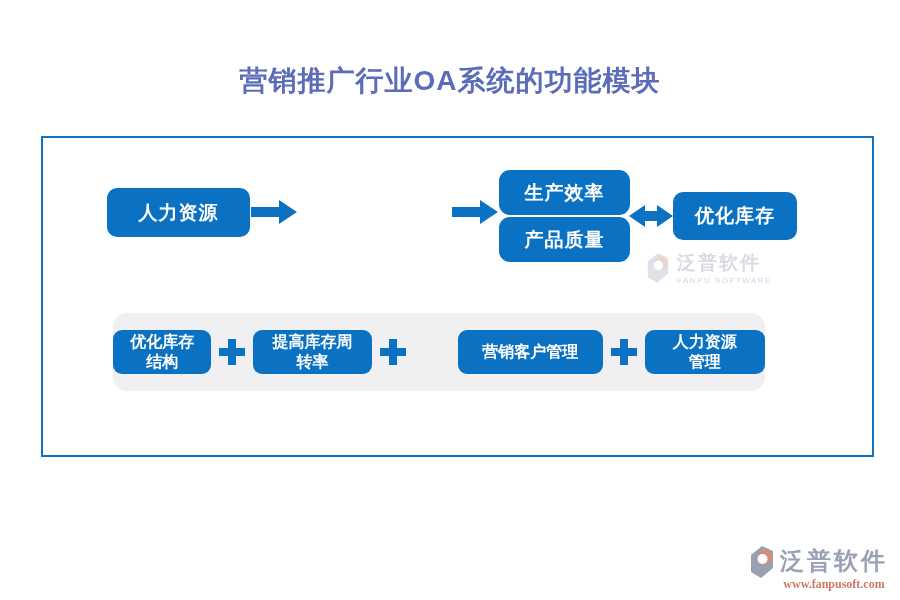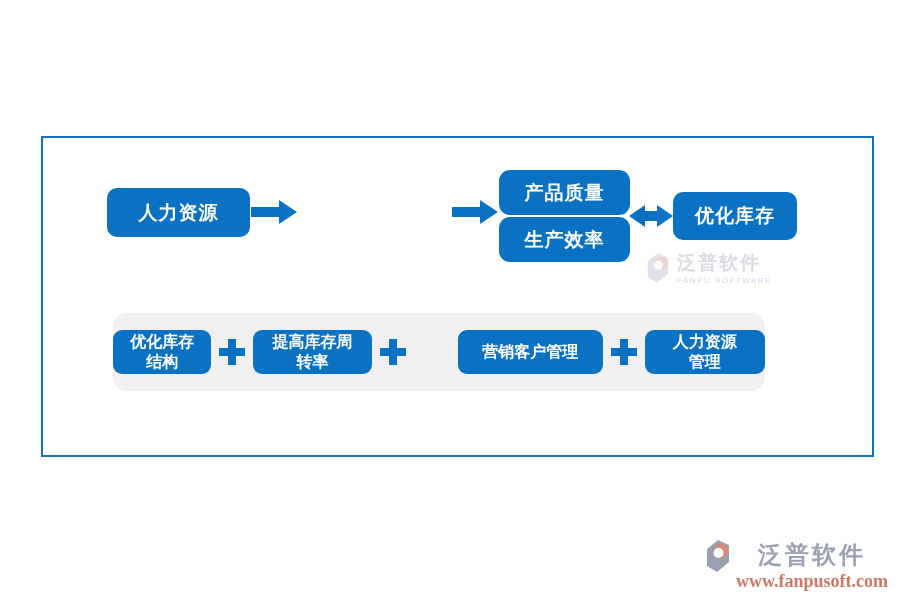--- a/index.html
+++ b/index.html
@@ -51,45 +51,46 @@
   .plus { position: relative; width: 26px; height: 26px; flex: 0 0 26px; }
   .plus::before { content: ""; position: absolute; left: 0; right: 0; top: 9px;
                   height: 8px; background: var(--accent-blue); }
   .plus::after  { content: ""; position: absolute; top: 0; bottom: 0; left: 9px;
                   width: 8px; background: var(--accent-blue); }
 
   .footer-logo { position: absolute; right: 12px; bottom: 8px; display: flex;
                  align-items: flex-start; gap: 4px; }
   .fl-texts { display: flex; flex-direction: column; align-items: center; }
   .fl-name { font-size: 24px; font-weight: bold; color: var(--footer-text); letter-spacing: 3px; }
-  .fl-url  { font-size: 18px; font-weight: bold; color: var(--footer-url);
+  .fl-url  { font-size: 12px; font-weight: bold; color: var(--footer-url);
              font-family: "Liberation Serif", "DejaVu Serif", serif; }
 </style>
 </head>
 <body>
 
 <div class="canvas">
 
+  <h1 class="title">营销推广行业OA系统的功能模块</h1>
 
   <div class="frame">
 
     <div class="flow-box b1">人力资源</div>
 
     <svg class="arrow a1" width="46" height="28" viewBox="0 0 46 28">
       <polygon class="arrow-fill" points="0,9 28,9 28,2 46,14 28,26 28,19 0,19"></polygon>
     </svg>
 
 
     <svg class="arrow a2" width="46" height="28" viewBox="0 0 46 28">
       <polygon class="arrow-fill" points="0,9 28,9 28,2 46,14 28,26 28,19 0,19"></polygon>
     </svg>
 
     <div class="stack">
+      <div class="flow-box">生产效率</div>
       <div class="flow-box">产品质量</div>
-      <div class="flow-box">生产效率</div>
     </div>
 
     <svg class="arrow a3" width="44" height="28" viewBox="0 0 44 28">
       <polygon class="arrow-fill" points="0,14 16,3 16,9 28,9 28,3 44,14 28,25 28,19 16,19 16,25"></polygon>
     </svg>
 
     <div class="flow-box b4">优化库存</div>
 
     <div class="watermark">
       <svg width="26" height="32" viewBox="0 0 28 32">

